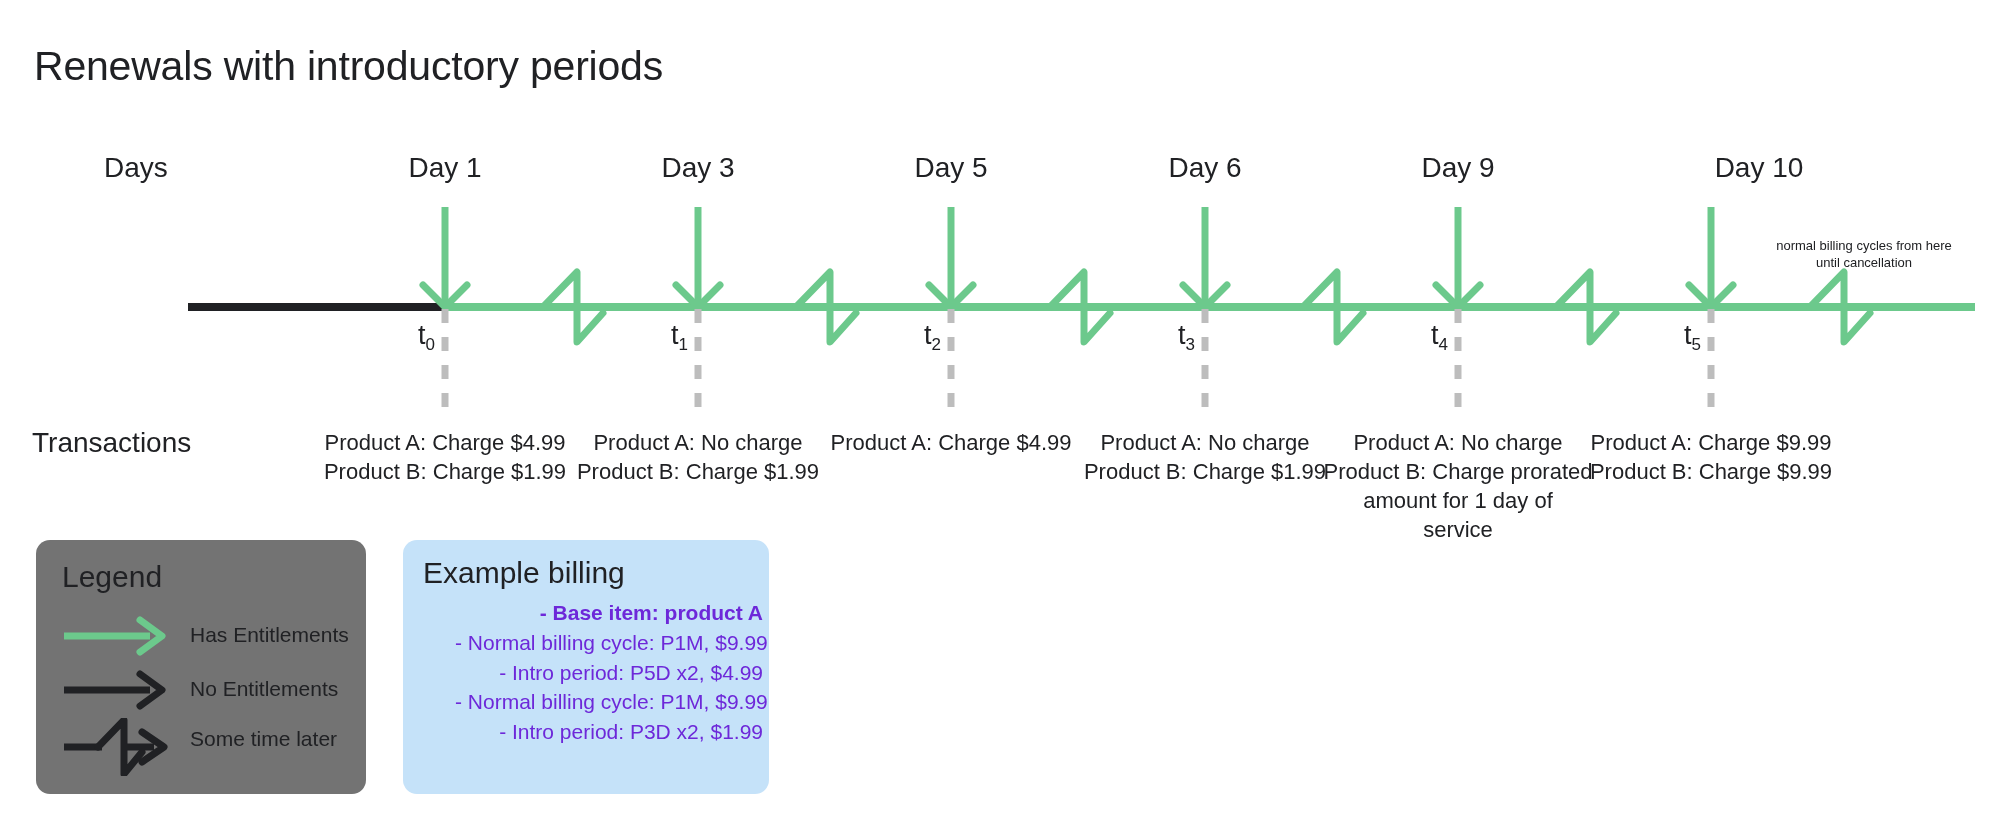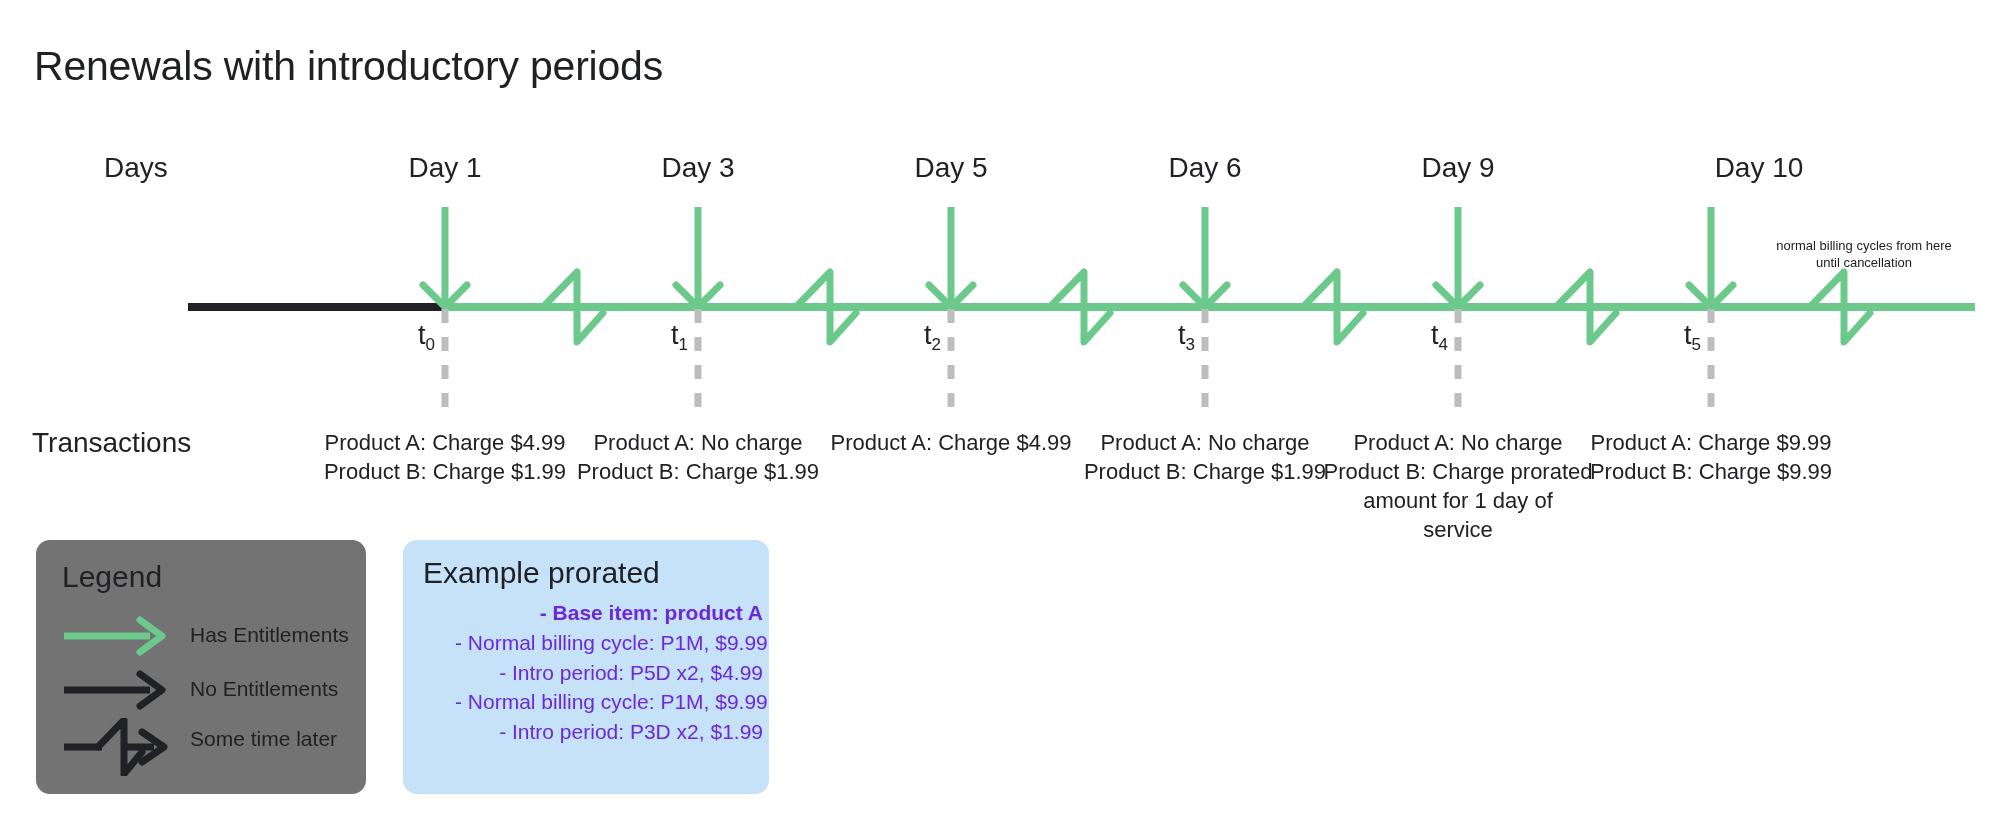--- a/index.html
+++ b/index.html
@@ -215,21 +215,21 @@
       <line x1="2" y1="29" x2="40" y2="29" stroke="#202124" stroke-width="7"></line>
       <polyline points="36,29 62,2 62,56 80,34" fill="none" stroke="#202124" stroke-width="7" stroke-linejoin="round" stroke-linecap="round"></polyline>
       <line x1="62" y1="29" x2="92" y2="29" stroke="#202124" stroke-width="7"></line>
       <polyline points="80,14 102,29 80,44" fill="none" stroke="#202124" stroke-width="7" stroke-linecap="round" stroke-linejoin="round"></polyline>
     </svg>
     <span class="legend-text">Some time later</span>
   </div>
 </div>
 
 <div id="products-card">
-  <div id="products-title">Example prorated</div>
+  <div id="products-title">Example billing</div>
   <div id="products-list">
       <div class="prod-line lvl1">- Base item: product A</div>
       <div class="prod-line lvl2">- Normal billing cycle: P1M, $9.99</div>
       <div class="prod-line lvl2">- Intro period: P5D x2, $4.99</div>
       <div class="prod-line lvl2">- Normal billing cycle: P1M, $9.99</div>
       <div class="prod-line lvl2">- Intro period: P3D x2, $1.99</div>
     </div>
 </div>
 
 </body></html>

